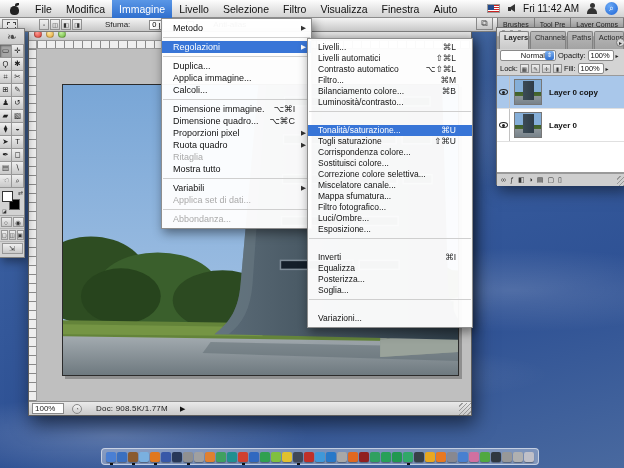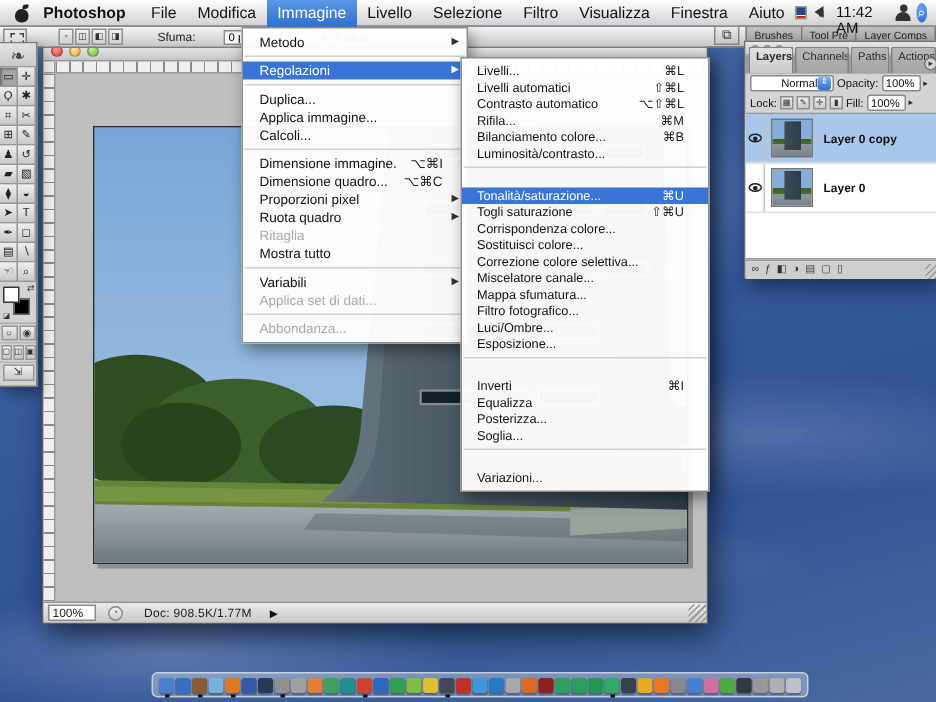--- a/index.html
+++ b/index.html
@@ -142,21 +142,20 @@
   .dock{position:absolute;left:101px;bottom:3px;height:17px;z-index:40;display:flex;align-items:center;gap:1px;
     padding:2px 4px;background:rgba(255,255,255,.32);border:1px solid rgba(255,255,255,.55);border-radius:4px;}
   .dicon{width:10px;height:10px;border-radius:2px;position:relative;box-shadow:0 1px 1px rgba(0,0,0,.35);}
   .dicon.running::after{content:"";position:absolute;left:3.5px;bottom:-3px;width:3px;height:2px;background:#111;}
 </style>
 </head>
 <body>
 
 <div class="menubar">
   <span class="apple"></span>
-  <span class="mitem bold">Photoshop</span>
   <span class="mitem">File</span>
     <span class="mitem">Modifica</span>
     <span class="mitem active">Immagine</span>
     <span class="mitem">Livello</span>
     <span class="mitem">Selezione</span>
     <span class="mitem">Filtro</span>
     <span class="mitem">Visualizza</span>
     <span class="mitem">Finestra</span>
     <span class="mitem">Aiuto</span>
   <span class="mspacer"></span>
@@ -424,21 +423,21 @@
       <span class="lbl">Livelli automatici</span>
       <span class="sc">⇧⌘L</span>
       <span class="arrow">▶</span>
     </div>
     <div class="menu-item">
       <span class="lbl">Contrasto automatico</span>
       <span class="sc">⌥⇧⌘L</span>
       <span class="arrow">▶</span>
     </div>
     <div class="menu-item">
-      <span class="lbl">Rifila...</span>
+      <span class="lbl">Filtro...</span>
       <span class="sc">⌘M</span>
       <span class="arrow">▶</span>
     </div>
     <div class="menu-item">
       <span class="lbl">Bilanciamento colore...</span>
       <span class="sc">⌘B</span>
       <span class="arrow">▶</span>
     </div>
     <div class="menu-item">
       <span class="lbl">Luminosità/contrasto...</span>

